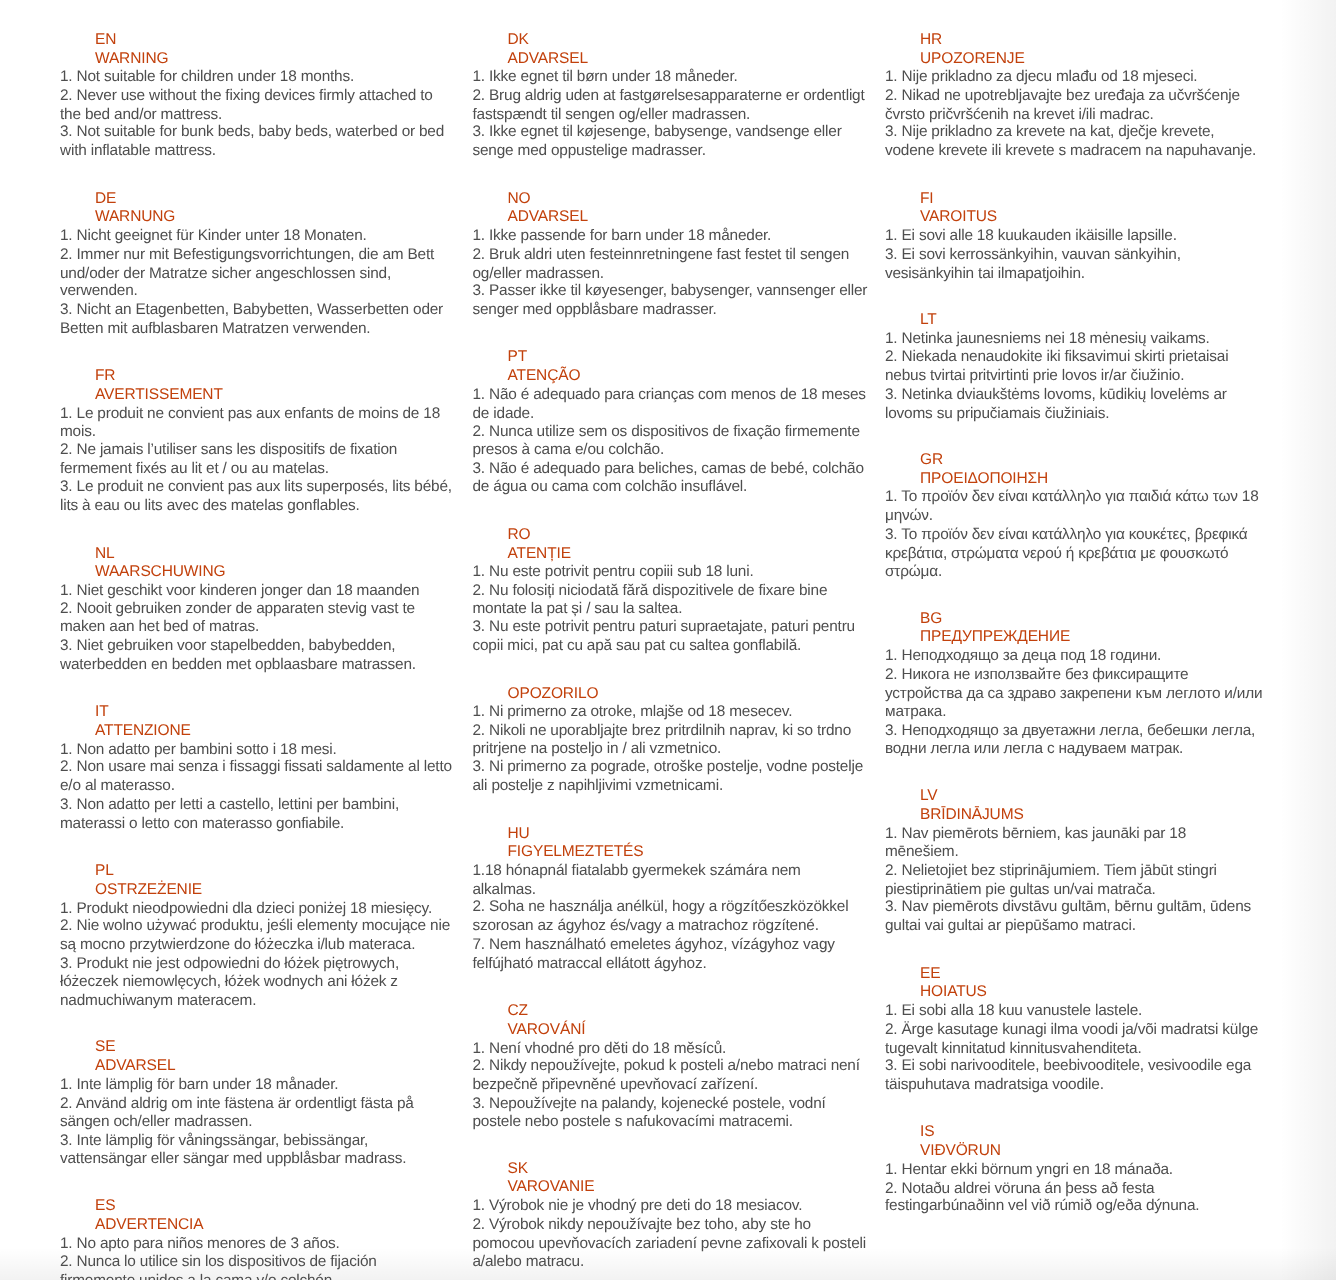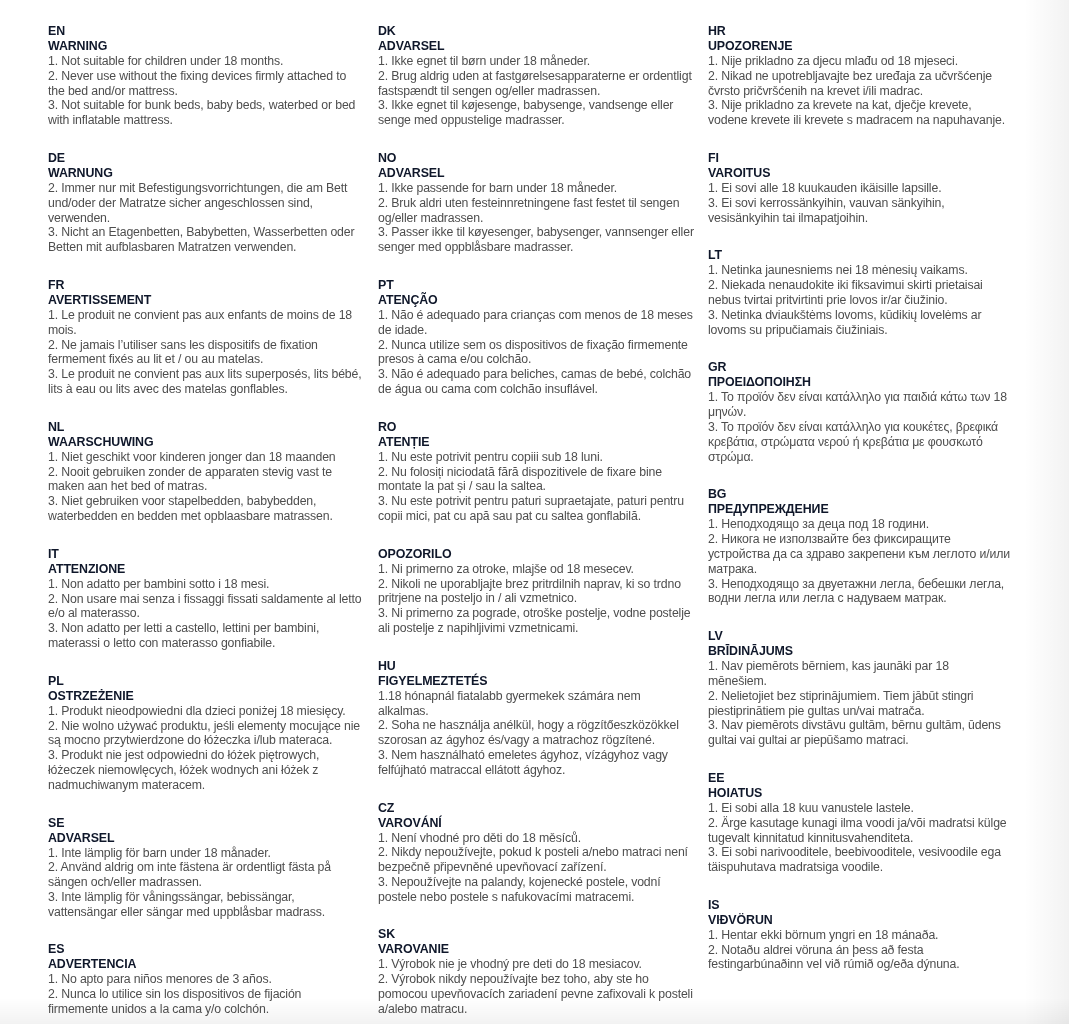--- a/index.html
+++ b/index.html
@@ -16,23 +16,24 @@
     display: grid;
     grid-template-columns: 316px 316px 302px;
     column-gap: 14px;
     padding: 24px 0 0 48px;
   }
   .col { display: block; }
   .block { margin-bottom: 23px; }
   .lang, .title {
     font-size: 12.4px;
     line-height: 15px;
-    font-weight: 700;
-    color: #0f172a;
+    font-weight: 400;
+    color: #c2410c;
     letter-spacing: -0.1px;
+    margin-left: 28px;
   }
   .item {
     font-size: 12.3px;
     line-height: 14.8px;
     font-weight: 400;
     color: #4e4e4e;
     letter-spacing: -0.15px;
   }
 </style>
 </head>
@@ -43,20 +44,21 @@
       <section class="block">
         <div class="lang">EN</div>
         <div class="title">WARNING</div>
         <div class="item">1. Not suitable for children under 18 months.</div>
         <div class="item">2. Never use without the fixing devices firmly attached to the bed and/or mattress.</div>
         <div class="item">3. Not suitable for bunk beds, baby beds, waterbed or bed with inflatable mattress.</div>
       </section>
       <section class="block">
         <div class="lang">DE</div>
         <div class="title">WARNUNG</div>
+        <div class="item">1. Nicht geeignet für Kinder unter 18 Monaten.</div>
         <div class="item">2. Immer nur mit Befestigungsvorrichtungen, die am Bett und/oder der Matratze sicher angeschlossen sind, verwenden.</div>
         <div class="item">3. Nicht an Etagenbetten, Babybetten, Wasserbetten oder Betten mit aufblasbaren Matratzen verwenden.</div>
       </section>
       <section class="block">
         <div class="lang">FR</div>
         <div class="title">AVERTISSEMENT</div>
         <div class="item">1. Le produit ne convient pas aux enfants de moins de 18 mois.</div>
         <div class="item">2. Ne jamais l’utiliser sans les dispositifs de fixation fermement fixés au lit et / ou au matelas.</div>
         <div class="item">3. Le produit ne convient pas aux lits superposés, lits bébé, lits à eau ou lits avec des matelas gonflables.</div>
       </section>
@@ -128,21 +130,21 @@
         <div class="title">OPOZORILO</div>
         <div class="item">1. Ni primerno za otroke, mlajše od 18 mesecev.</div>
         <div class="item">2. Nikoli ne uporabljajte brez pritrdilnih naprav, ki so trdno pritrjene na posteljo in / ali vzmetnico.</div>
         <div class="item">3. Ni primerno za pograde, otroške postelje, vodne postelje ali postelje z napihljivimi vzmetnicami.</div>
       </section>
       <section class="block">
         <div class="lang">HU</div>
         <div class="title">FIGYELMEZTETÉS</div>
         <div class="item">1.18 hónapnál fiatalabb gyermekek számára nem alkalmas.</div>
         <div class="item">2. Soha ne használja anélkül, hogy a rögzítőeszközökkel szorosan az ágyhoz és/vagy a matrachoz rögzítené.</div>
-        <div class="item">3. Nem használható emeletes ágyhoz, vízágyhoz vagy felfújható matraccal ellátott ágyhoz.</div>
+        <div class="item">7. Nem használható emeletes ágyhoz, vízágyhoz vagy felfújható matraccal ellátott ágyhoz.</div>
       </section>
       <section class="block">
         <div class="lang">CZ</div>
         <div class="title">VAROVÁNÍ</div>
         <div class="item">1. Není vhodné pro děti do 18 měsíců.</div>
         <div class="item">2. Nikdy nepoužívejte, pokud k posteli a/nebo matraci není bezpečně připevněné upevňovací zařízení.</div>
         <div class="item">3. Nepoužívejte na palandy, kojenecké postele, vodní postele nebo postele s nafukovacími matracemi.</div>
       </section>
       <section class="block">
         <div class="lang">SK</div>

